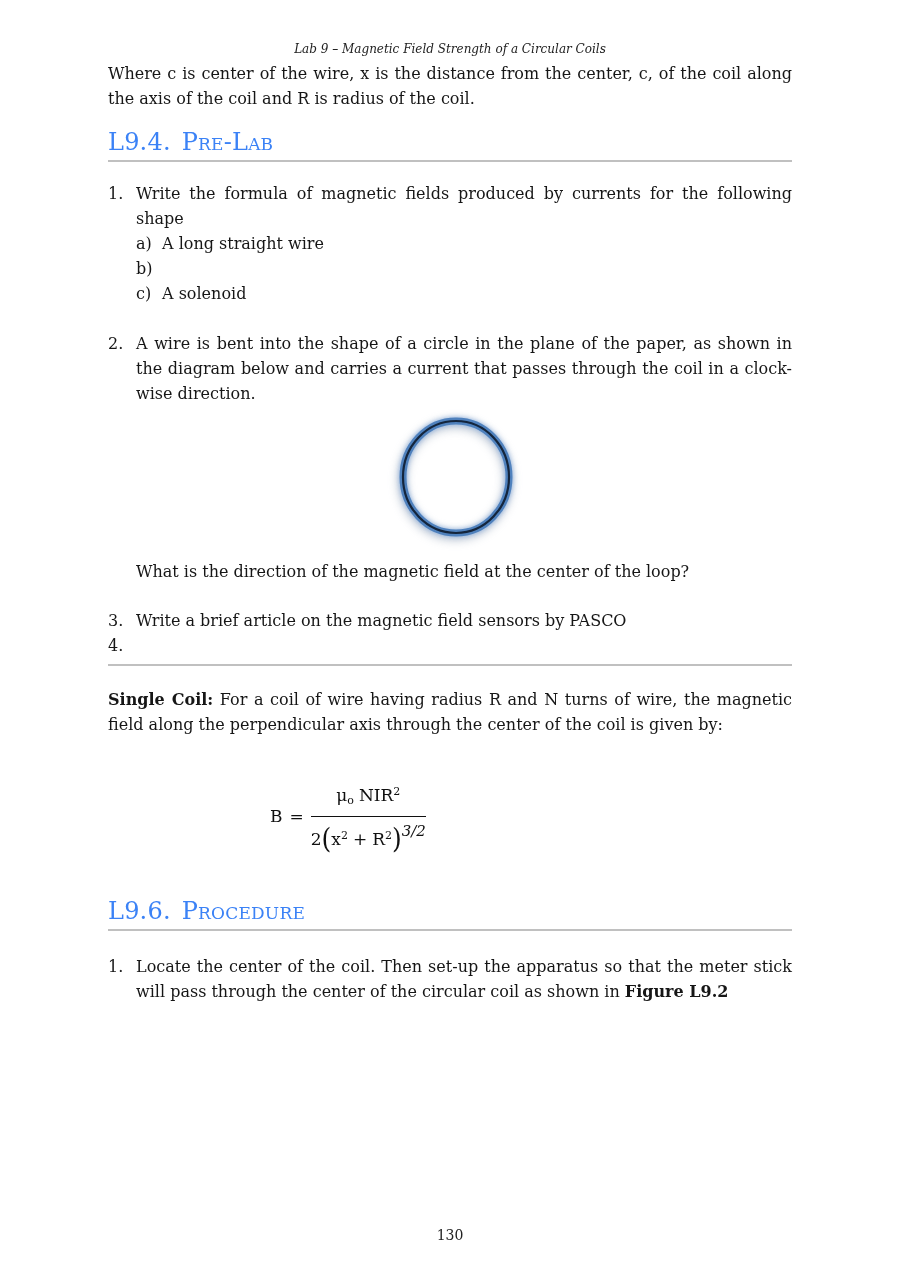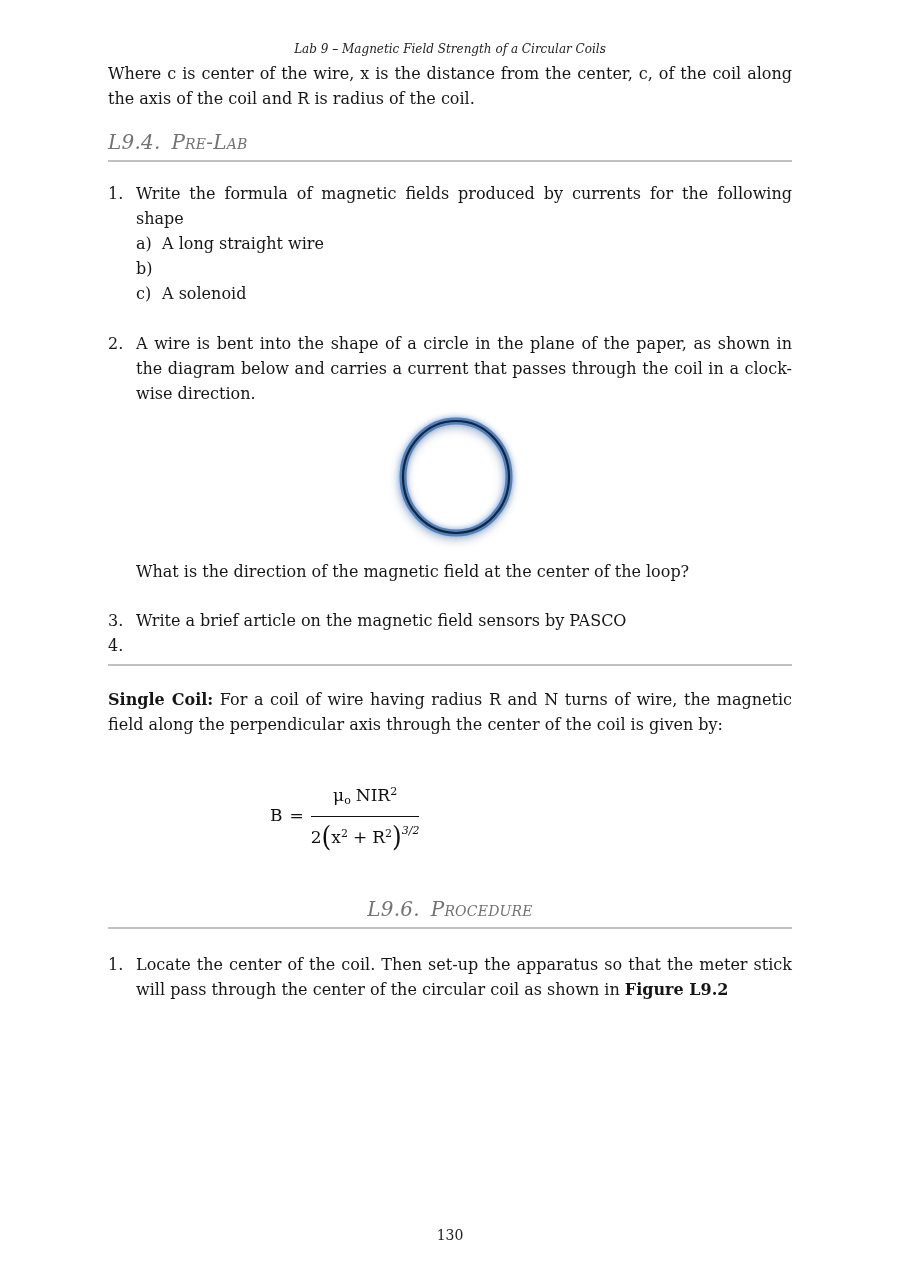--- a/index.html
+++ b/index.html
@@ -27,25 +27,24 @@
     line-height: 14px;
     color: #222222;
     font-style: italic;
   }
   .intro {
     margin-top: 5px;
     text-align: justify;
   }
   .section-heading {
     margin-top: 19px;
-    font-size: 20px;
+    font-size: 24px;
     line-height: 24px;
     letter-spacing: 0.2px;
-    color: #737373;
-    font-style: italic;
+    color: #3b82f6;
   }
   .section-heading .sc-title {
     font-variant: small-caps;
     margin-left: 11px;
   }
   .heading-rule {
     border: none;
     border-top: 2px solid #c0c0c0;
     margin: 6px 0 0 0;
   }
@@ -115,35 +114,35 @@
   }
   .formula sub {
     font-size: 11px;
     vertical-align: -3px;
   }
   .formula sup {
     font-size: 11px;
     vertical-align: 6px;
   }
   .formula sup.outer {
-    font-size: 11px;
+    font-size: 15px;
     vertical-align: 9px;
     font-style: italic;
   }
   .num-term { margin-left: 5px; margin-top: 20px; }
   .paren {
     font-size: 25px;
     font-weight: 300;
     vertical-align: -2px;
     display: inline-block;
     transform: scaleY(1.1);
   }
   .plus-op { margin: 0 5px; }
   .mt-theory-heading { margin-top: 19px; }
-  .mt-proc-heading { margin-top: 49px; text-align: center; }
+  .mt-proc-heading { margin-top: 49px; }
   .mt-proc-item { margin-top: 23px; }
   .page-footer {
     position: absolute;
     bottom: 30px;
     left: 0;
     width: 100%;
     text-align: center;
     font-size: 14px;
     line-height: 16px;
     color: #222222;

